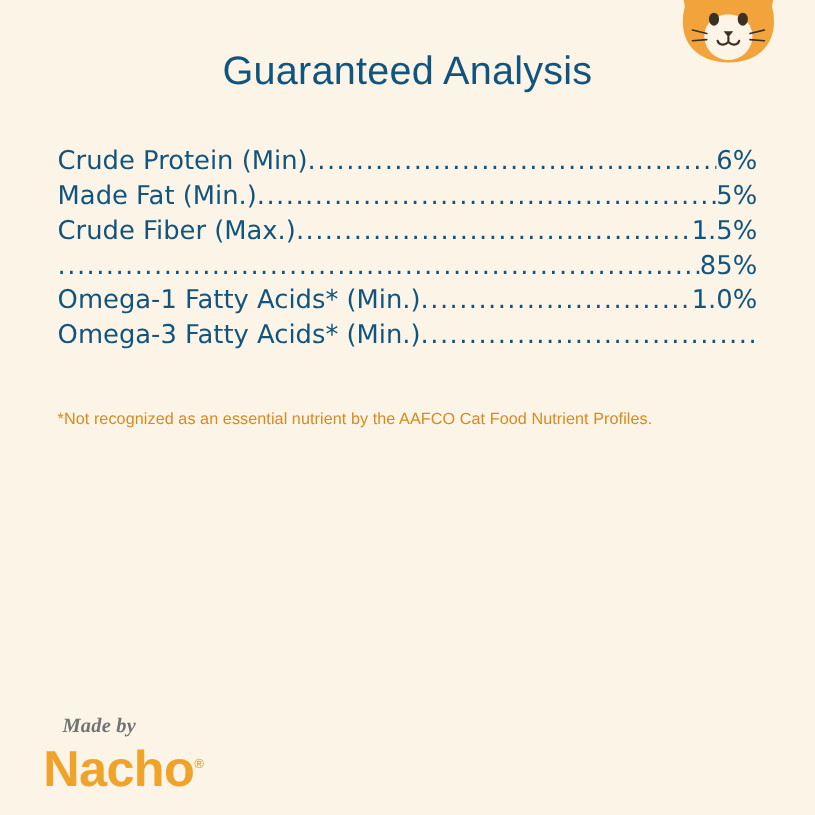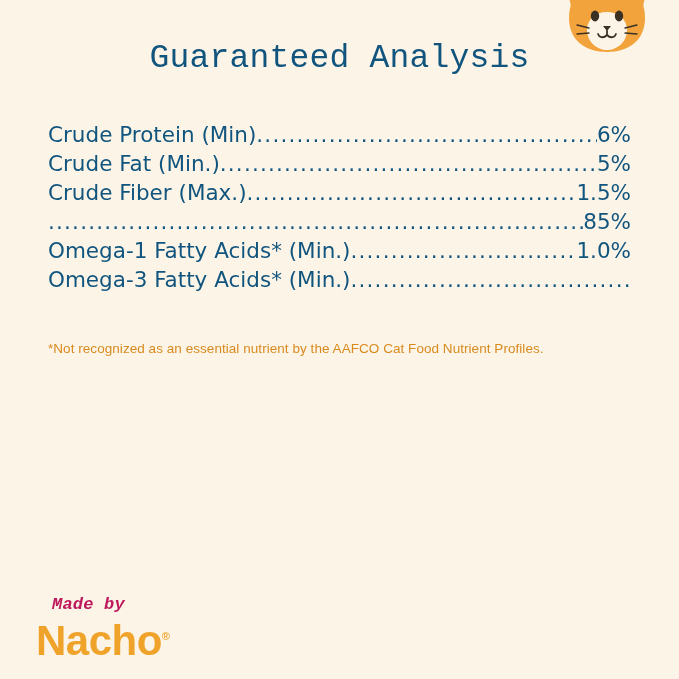--- a/index.html
+++ b/index.html
@@ -36,21 +36,21 @@
   .title {
     position: absolute;
     top: 40px;
     left: 0;
     width: 679px;
     text-align: center;
     color: #11557f;
     font-size: 33px;
     letter-spacing: 0.2px;
     font-weight: 400;
-    font-family: Liberation Mono, monospace;
+    font-family: Liberation Sans, sans-serif;
   }
 
   
   .analysis {
     position: absolute;
     top: 120px;
     left: 48px;
     width: 583px;
   }
   .row {
@@ -93,25 +93,25 @@
 
   
   .brand {
     position: absolute;
     left: 36px;
     bottom: 16px;
     width: 220px;
     color: #f0a32b;
   }
   .brand .madeby {
-    font-family: Liberation Mono, monospace;
+    font-family: Liberation Serif, serif;
     font-style: italic;
     font-weight: bold;
     font-size: 17px;
-    color: #be185d;
+    color: #737373;
     margin-left: 16px;
     letter-spacing: 0.2px;
   }
   .brand .nacho {
     font-family: Liberation Sans, sans-serif;
     font-weight: bold;
     font-size: 42px;
     color: #f0a32b;
     letter-spacing: -0.5px;
     line-height: 44px;
@@ -154,21 +154,21 @@
 
   <div class="analysis">
 
     <div class="row">
       <span class="label">Crude Protein (Min)</span>
       <span class="dots">................................................................................................................................</span>
       <span class="value">6%</span>
     </div>
 
     <div class="row">
-      <span class="label">Crude Fat (Min.)</span>
+      <span class="label">Made Fat (Min.)</span>
       <span class="dots">................................................................................................................................</span>
       <span class="value">5%</span>
     </div>
 
     <div class="row">
       <span class="label">Crude Fiber (Max.)</span>
       <span class="dots">................................................................................................................................</span>
       <span class="value">1.5%</span>
     </div>
 

